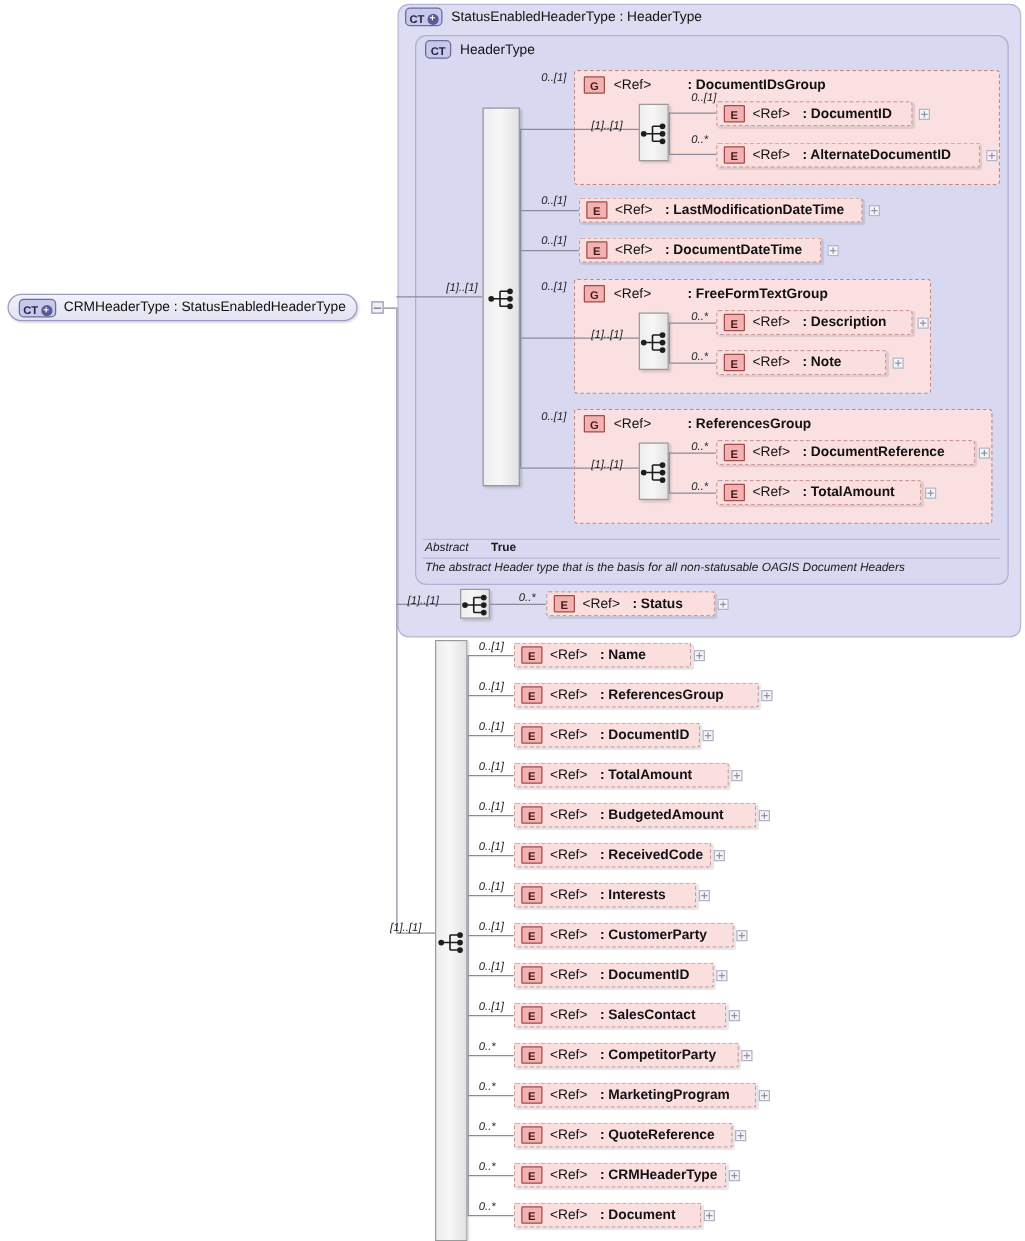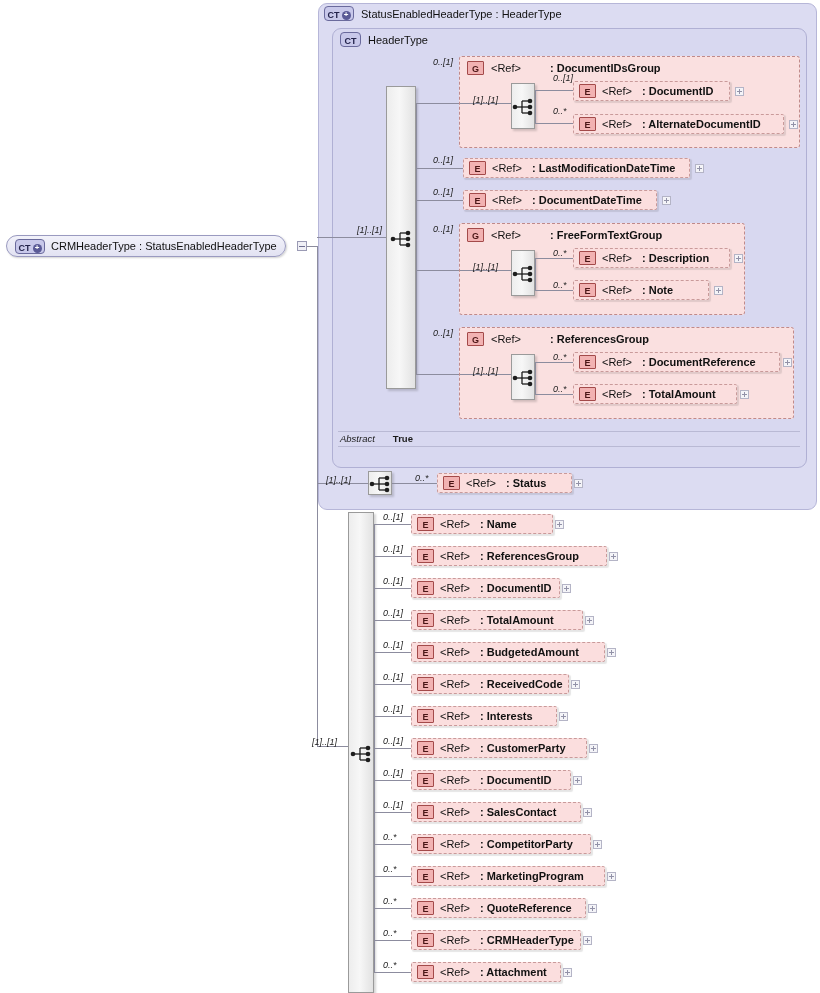--- a/index.html
+++ b/index.html
@@ -385,20 +385,21 @@
       <span class="badge badge-e">E</span>
       <span class="ref">&lt;Ref&gt;</span>
       <span class="nm">: TotalAmount</span>
     </div>
     <div class="plusbox" style="left: 740px; top: 390px;"></div>
     <div class="card" style="left: 553px; top: 384px;">0..*</div>
     <div class="line-v" style="left: 416px; top: 103px; height: 271px;"></div>
     <div class="meta-sep" style="left: 338px; top: 431px; width: 462px;"></div>
     <div class="meta-row" style="left: 340px; top: 433px;"><span class="k">Abstract</span><span class="v" style="font-style:normal;font-weight:bold">True</span></div>
     <div class="meta-sep" style="left: 338px; top: 446px; width: 462px;"></div>
+    <div class="anno-row" style="left: 340px; top: 449px;">The abstract Header type that is the basis for all non-statusable OAGIS Document Headers</div>
     <div class="line-h" style="left: 317px; top: 483px; width: 51px;"></div>
     <div class="seqbar" style="left: 368px; top: 471px; width: 24px; height: 24px;">
       <div class="seqicon" style="position: absolute; left: -1px; top: 2px;"><svg viewBox="0 0 26 20" width="26" height="20">
           <circle cx="4" cy="10" r="2.3" fill="#1d1d1d"></circle>
           <line x1="6" y1="10" x2="11" y2="10" stroke="#1d1d1d" stroke-width="1.3"></line>
           <line x1="11" y1="4" x2="11" y2="16" stroke="#1d1d1d" stroke-width="1.3"></line>
           <line x1="11" y1="4" x2="17" y2="4" stroke="#1d1d1d" stroke-width="1.3"></line>
           <line x1="11" y1="10" x2="17" y2="10" stroke="#1d1d1d" stroke-width="1.3"></line>
           <line x1="11" y1="16" x2="17" y2="16" stroke="#1d1d1d" stroke-width="1.3"></line>
           <circle cx="19" cy="4" r="2.3" fill="#1d1d1d"></circle>
@@ -539,18 +540,18 @@
       <span class="badge badge-e">E</span>
       <span class="ref">&lt;Ref&gt;</span>
       <span class="nm">: CRMHeaderType</span>
     </div>
     <div class="plusbox" style="left: 583px; top: 936px;"></div>
     <div class="card" style="left: 383px; top: 928px;">0..*</div>
     <div class="line-h" style="left: 374px; top: 972px; width: 37px;"></div>
     <div class="elem-box" style="left: 411px; top: 962px; width: 150px;">
       <span class="badge badge-e">E</span>
       <span class="ref">&lt;Ref&gt;</span>
-      <span class="nm">: Attachment</span>
+      <span class="nm">: Document</span>
     </div>
     <div class="plusbox" style="left: 563px; top: 968px;"></div>
     <div class="card" style="left: 383px; top: 960px;">0..*</div>
     <div class="line-v" style="left: 374px; top: 524px; height: 448px;"></div>
   </div>
 
 </body></html>

